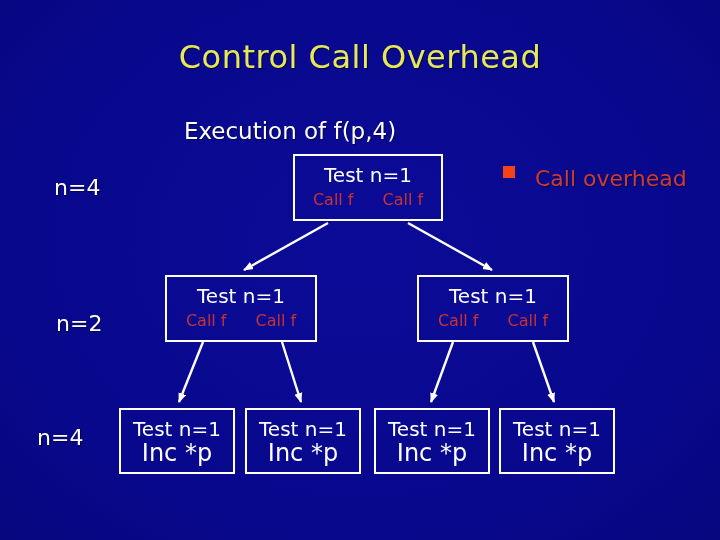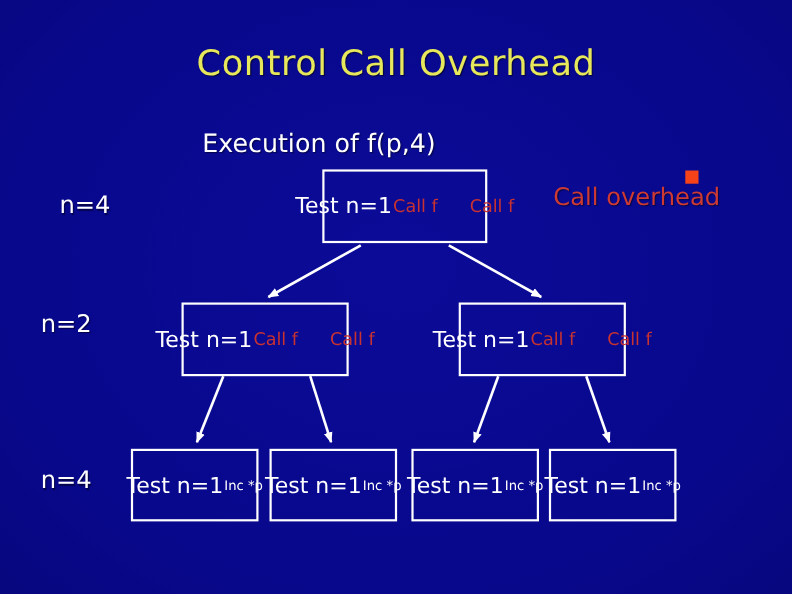--- a/index.html
+++ b/index.html
@@ -32,25 +32,24 @@
     left: 0;
     width: 580px;
     text-align: center;
     color: #ffffff;
     font-size: 23px;
     text-shadow: 1px 1px 1px rgba(0,0,0,0.5);
   }
   .legend {
     position: absolute;
     left: 503px;
-    top: 155px;
+    top: 166px;
     height: 24px;
     display: flex;
-    align-items: flex-end;
-    flex-direction: column;
+    align-items: flex-start;
   }
   .legend .bullet {
     width: 12px;
     height: 12px;
     background: #f54218;
     flex: 0 0 auto;
     margin-right: 20px;
   }
   .legend .legend-label {
     color: #cd3a33;
@@ -72,21 +71,21 @@
     top: 0;
     width: 720px;
     height: 540px;
     pointer-events: none;
   }
   .node {
     position: absolute;
     box-sizing: border-box;
     border: 2px solid #ffffff;
     display: flex;
-    flex-direction: row;
+    flex-direction: column;
     align-items: center;
     justify-content: center;
     gap: 1px;
     background: transparent;
   }
   .node .node-test {
     color: #ffffff;
     font-size: 20px;
     line-height: 23px;
     white-space: nowrap;
@@ -94,21 +93,21 @@
   .node .node-calls {
     display: flex;
     gap: 29px;
     color: #c83230;
     font-size: 16px;
     line-height: 23px;
     white-space: nowrap;
   }
   .node .node-action {
     color: #ffffff;
-    font-size: 12px;
+    font-size: 24px;
     line-height: 23px;
     white-space: nowrap;
     text-align: right;
   }
   
   .node-root   { left: 293px; top: 154px; width: 150px; height: 67px; }
   .node-n2-l   { left: 165px; top: 275px; width: 152px; height: 67px; }
   .node-n2-r   { left: 417px; top: 275px; width: 152px; height: 67px; }
   .node-leaf-1 { left: 119px; top: 408px; width: 116px; height: 66px; }
   .node-leaf-2 { left: 245px; top: 408px; width: 116px; height: 66px; }
@@ -123,21 +122,21 @@
   <div class="title">Control Call Overhead</div>
 
   <div class="subtitle">Execution of f(p,4)</div>
 
   <div class="legend">
     <span class="bullet"></span>
     <span class="legend-label">Call overhead</span>
   </div>
 
   <div class="row-label" style="top:176px;margin-left:17px;">n=4</div>
-  <div class="row-label" style="top:284px;">n=2</div>
+  <div class="row-label" style="top:312px;margin-left:19px;">n=2</div>
   <div class="row-label" style="top:426px;">n=4</div>
 
   <svg class="arrows" viewBox="0 0 720 540" xmlns="http://www.w3.org/2000/svg">
     <defs>
       <marker id="ah" markerWidth="11" markerHeight="9" refX="9" refY="4.5" orient="auto" markerUnits="userSpaceOnUse">
         <path d="M0,0.5 L10,4.5 L0,8.5 Z" fill="#ffffff"></path>
       </marker>
     </defs>
     <line x1="328" y1="223" x2="244" y2="270" stroke="#ffffff" stroke-width="2.4" marker-end="url(#ah)"></line>
     <line x1="408" y1="223" x2="492" y2="270" stroke="#ffffff" stroke-width="2.4" marker-end="url(#ah)"></line>

